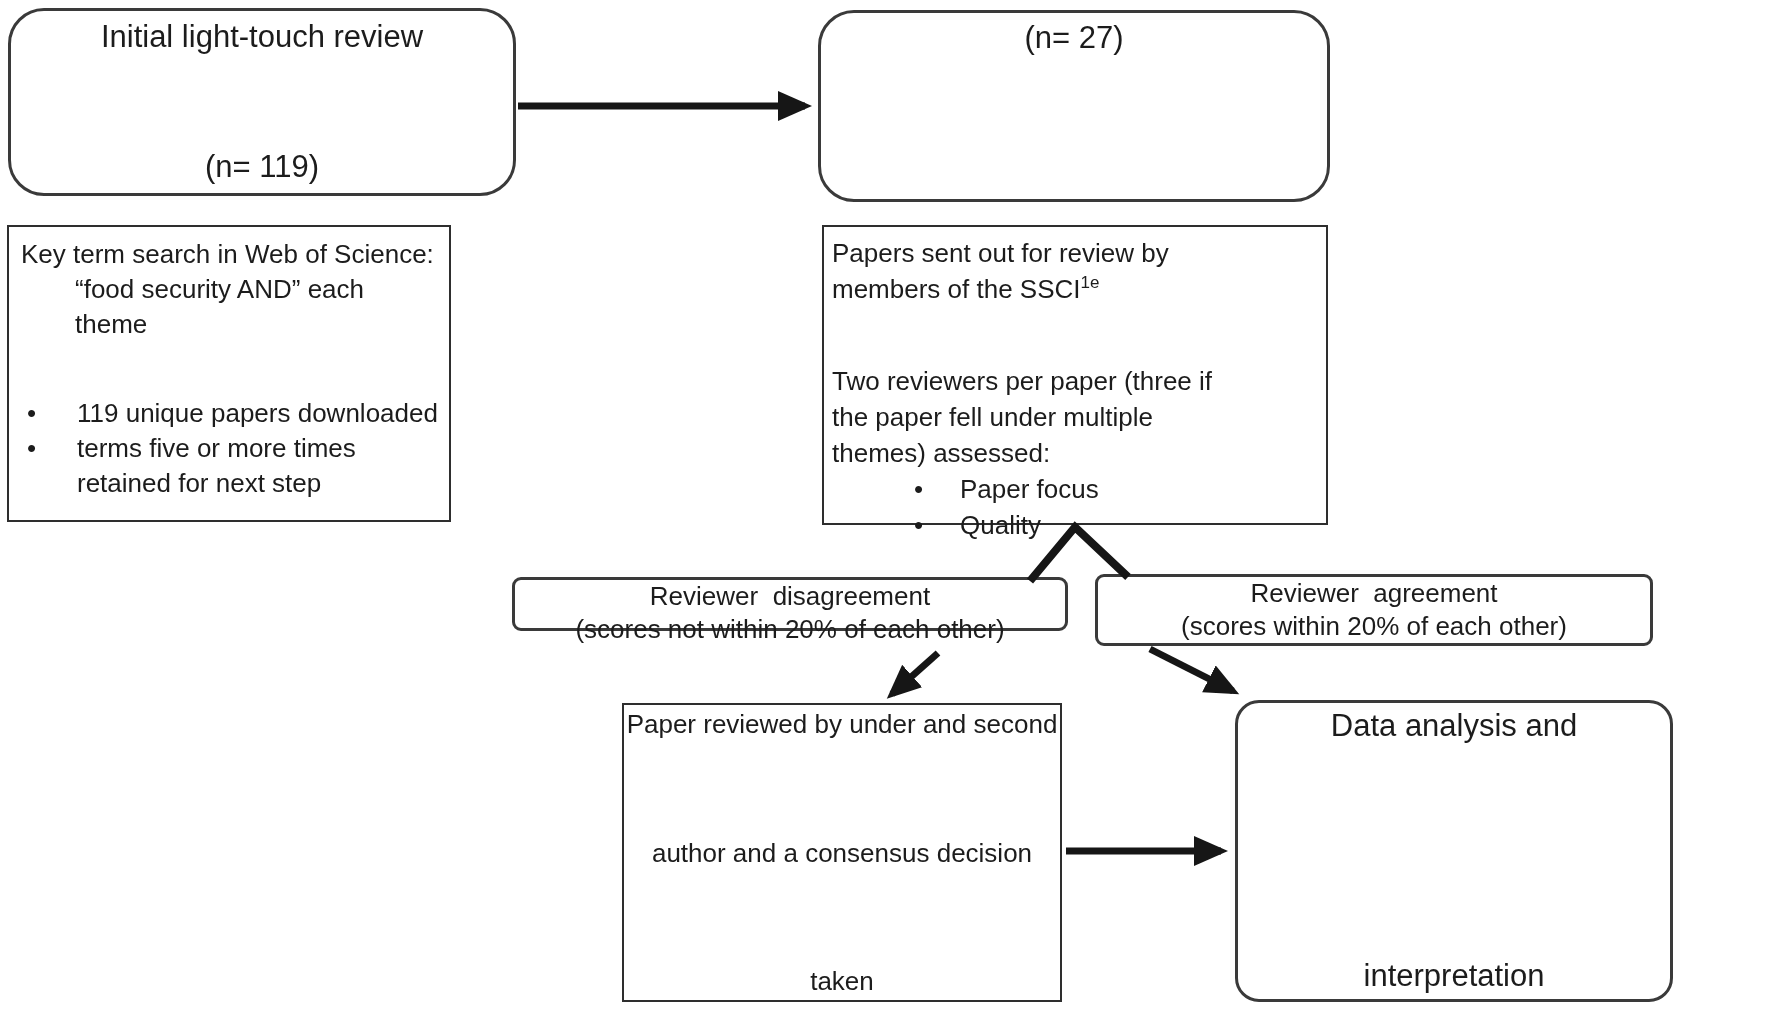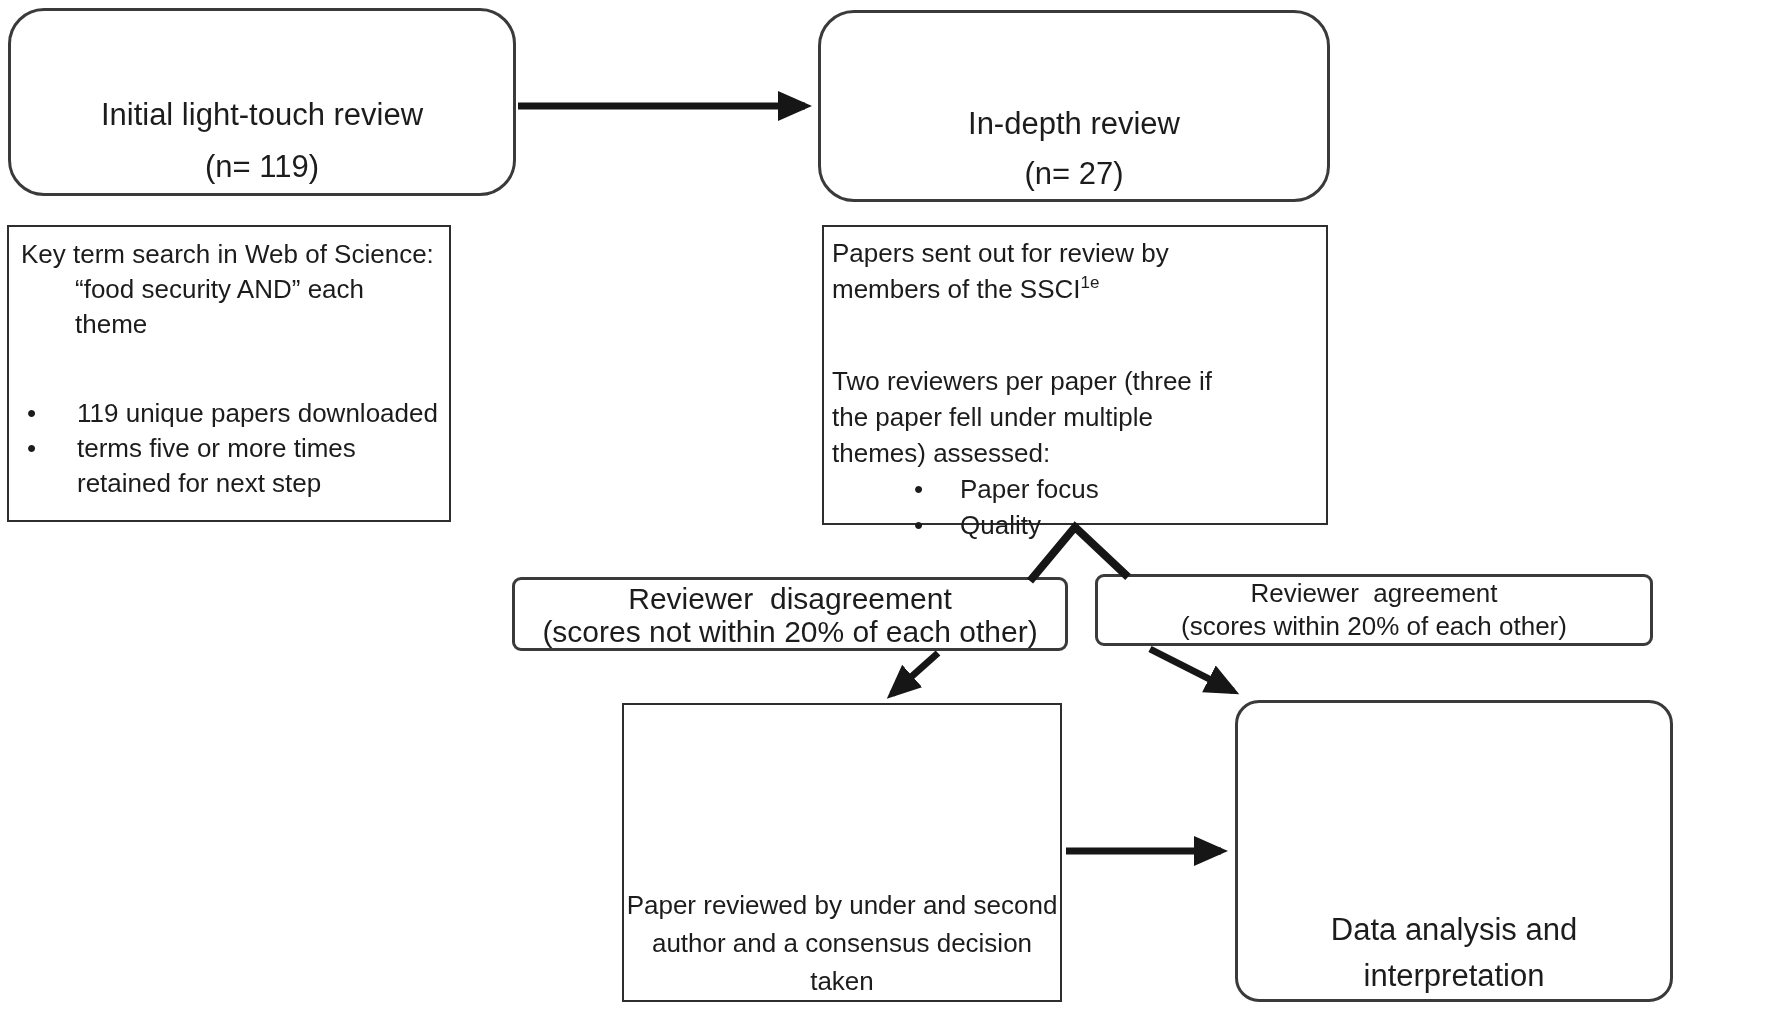--- a/index.html
+++ b/index.html
@@ -19,21 +19,21 @@
   .node {
     position: absolute;
     box-sizing: border-box;
     background: #ffffff;
     border: 2px solid #2e2e2e;
   }
   .flex-center {
     display: flex;
     flex-direction: column;
     align-items: center;
-    justify-content: flex-end;
+    justify-content: space-between;
     text-align: center;
   }
   
   #box-initial {
     left: 8px; top: 8px; width: 508px; height: 188px;
     border-radius: 36px; border-width: 3px; border-color: #3a3a3a;
     font-size: 31px; line-height: 52px;
   }
   #box-indepth {
     left: 818px; top: 10px; width: 512px; height: 192px;
@@ -57,23 +57,23 @@
   #box-papers .para2 { margin-top: 56px; }
   #box-papers sup { font-size: 17px; line-height: 0; }
   
   .bullet-row { display: flex; align-items: flex-start; }
   .dot { flex: 0 0 auto; }
   #box-keyterm .dot { width: 50px; padding-left: 6px; }
   #box-papers .dot { width: 46px; padding-left: 82px; box-sizing: content-box; }
   .btext { flex: 1 1 auto; }
   
   #box-disagree {
-    left: 512px; top: 577px; width: 556px; height: 74px;
+    left: 512px; top: 577px; width: 556px; height: 54px;
     border-radius: 9px; border-width: 3px; border-color: #3a3a3a;
-    font-size: 30px; line-height: 33px;
+    font-size: 26px; line-height: 33px;
   }
   #box-agree {
     left: 1095px; top: 574px; width: 558px; height: 72px;
     border-radius: 9px; border-width: 3px; border-color: #3a3a3a;
     font-size: 26px; line-height: 33px;
   }
   .prespace { white-space: pre-wrap; }
   
   #box-consensus {
     left: 622px; top: 703px; width: 440px; height: 299px;
@@ -103,21 +103,20 @@
 <body>
 
 <div id="canvas">
 
   <div class="node flex-center" id="box-initial">
     <div class="ln">Initial light-touch review</div>
     <div class="ln">(n= 119)</div>
   </div>
 
   <div class="node flex-center" id="box-indepth">
-    <div class="ln">In-depth review</div>
     <div class="ln">(n= 27)</div>
   </div>
 
   <div class="node" id="box-keyterm">
     <div class="intro">
       <div class="ln">Key term search in Web of Science:</div>
       <div class="ln intro-line2">“food security AND” each theme</div>
     </div>
     <div class="bullets">
       <div class="bullet-row">

